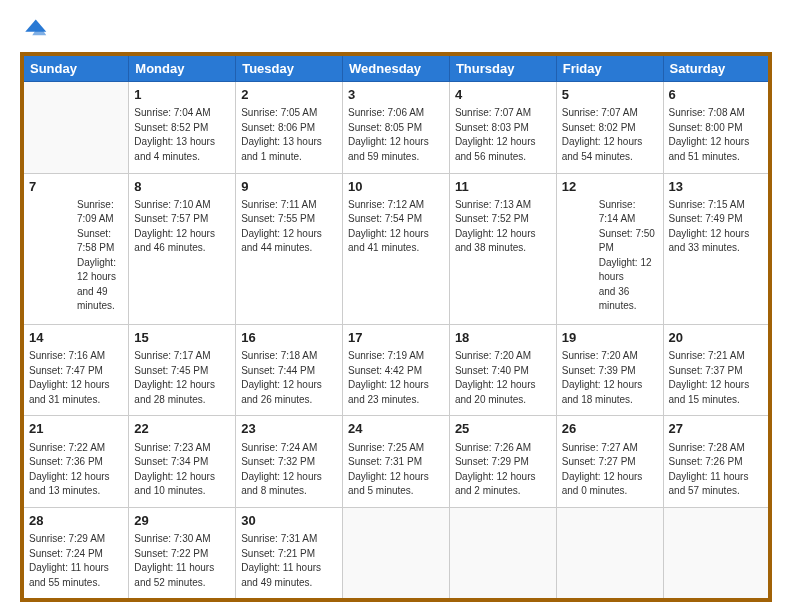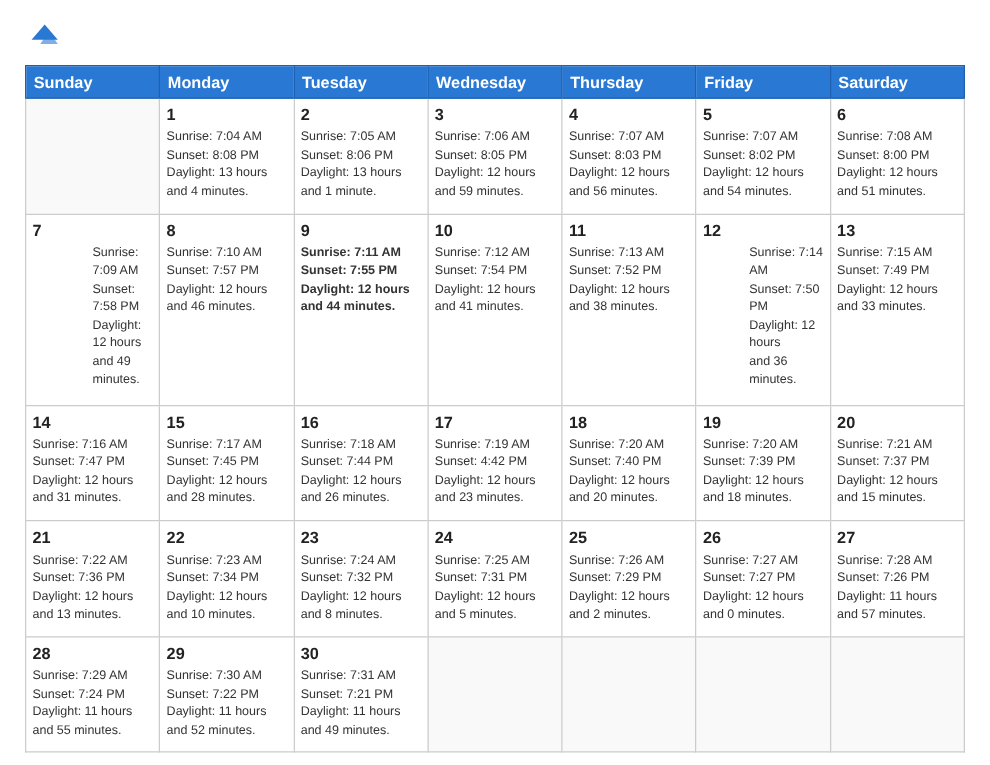--- a/index.html
+++ b/index.html
@@ -47,21 +47,21 @@
       font-weight: bold;
       color: #222;
       line-height: 1.1;
     }
     .location {
       font-size: 14px;
       color: #444;
     }
     .calendar {
       flex: 1;
-      border: 1px solid #a16207;
+      border: 4px solid #a16207;
       border-collapse: collapse;
       width: 100%;
       table-layout: fixed;
     }
     .calendar th {
       background: #2979d4;
       color: #fff;
       font-size: 13px;
       font-weight: bold;
       padding: 5px 6px;
@@ -126,21 +126,21 @@
           <th>Friday</th>
           <th>Saturday</th>
         </tr>
     </thead>
     <tbody id="calendar-body">
         <tr>
           <td class="empty"></td>
           <td>
             <span class="day-num">1</span>
             <div class="day-info" style="white-space: pre-line;">Sunrise: 7:04 AM
-Sunset: 8:08 PM
+Sunset: 8:52 PM
 Daylight: 13 hours
 and 4 minutes.</div>
           </td>
           <td>
             <span class="day-num">2</span>
             <div class="day-info" style="white-space: pre-line;">Sunrise: 7:05 AM
 Sunset: 8:06 PM
 Daylight: 13 hours
 and 1 minute.</div>
           </td>
@@ -183,21 +183,21 @@
           </td>
           <td>
             <span class="day-num">8</span>
             <div class="day-info" style="white-space: pre-line;">Sunrise: 7:10 AM
 Sunset: 7:57 PM
 Daylight: 12 hours
 and 46 minutes.</div>
           </td>
           <td>
             <span class="day-num">9</span>
-            <div class="day-info" style="white-space: pre-line; font-weight: bold;">Sunrise: 7:11 AM
+            <div class="day-info" style="white-space: pre-line;">Sunrise: 7:11 AM
 Sunset: 7:55 PM
 Daylight: 12 hours
 and 44 minutes.</div>
           </td>
           <td>
             <span class="day-num">10</span>
             <div class="day-info" style="white-space: pre-line;">Sunrise: 7:12 AM
 Sunset: 7:54 PM
 Daylight: 12 hours
 and 41 minutes.</div>

